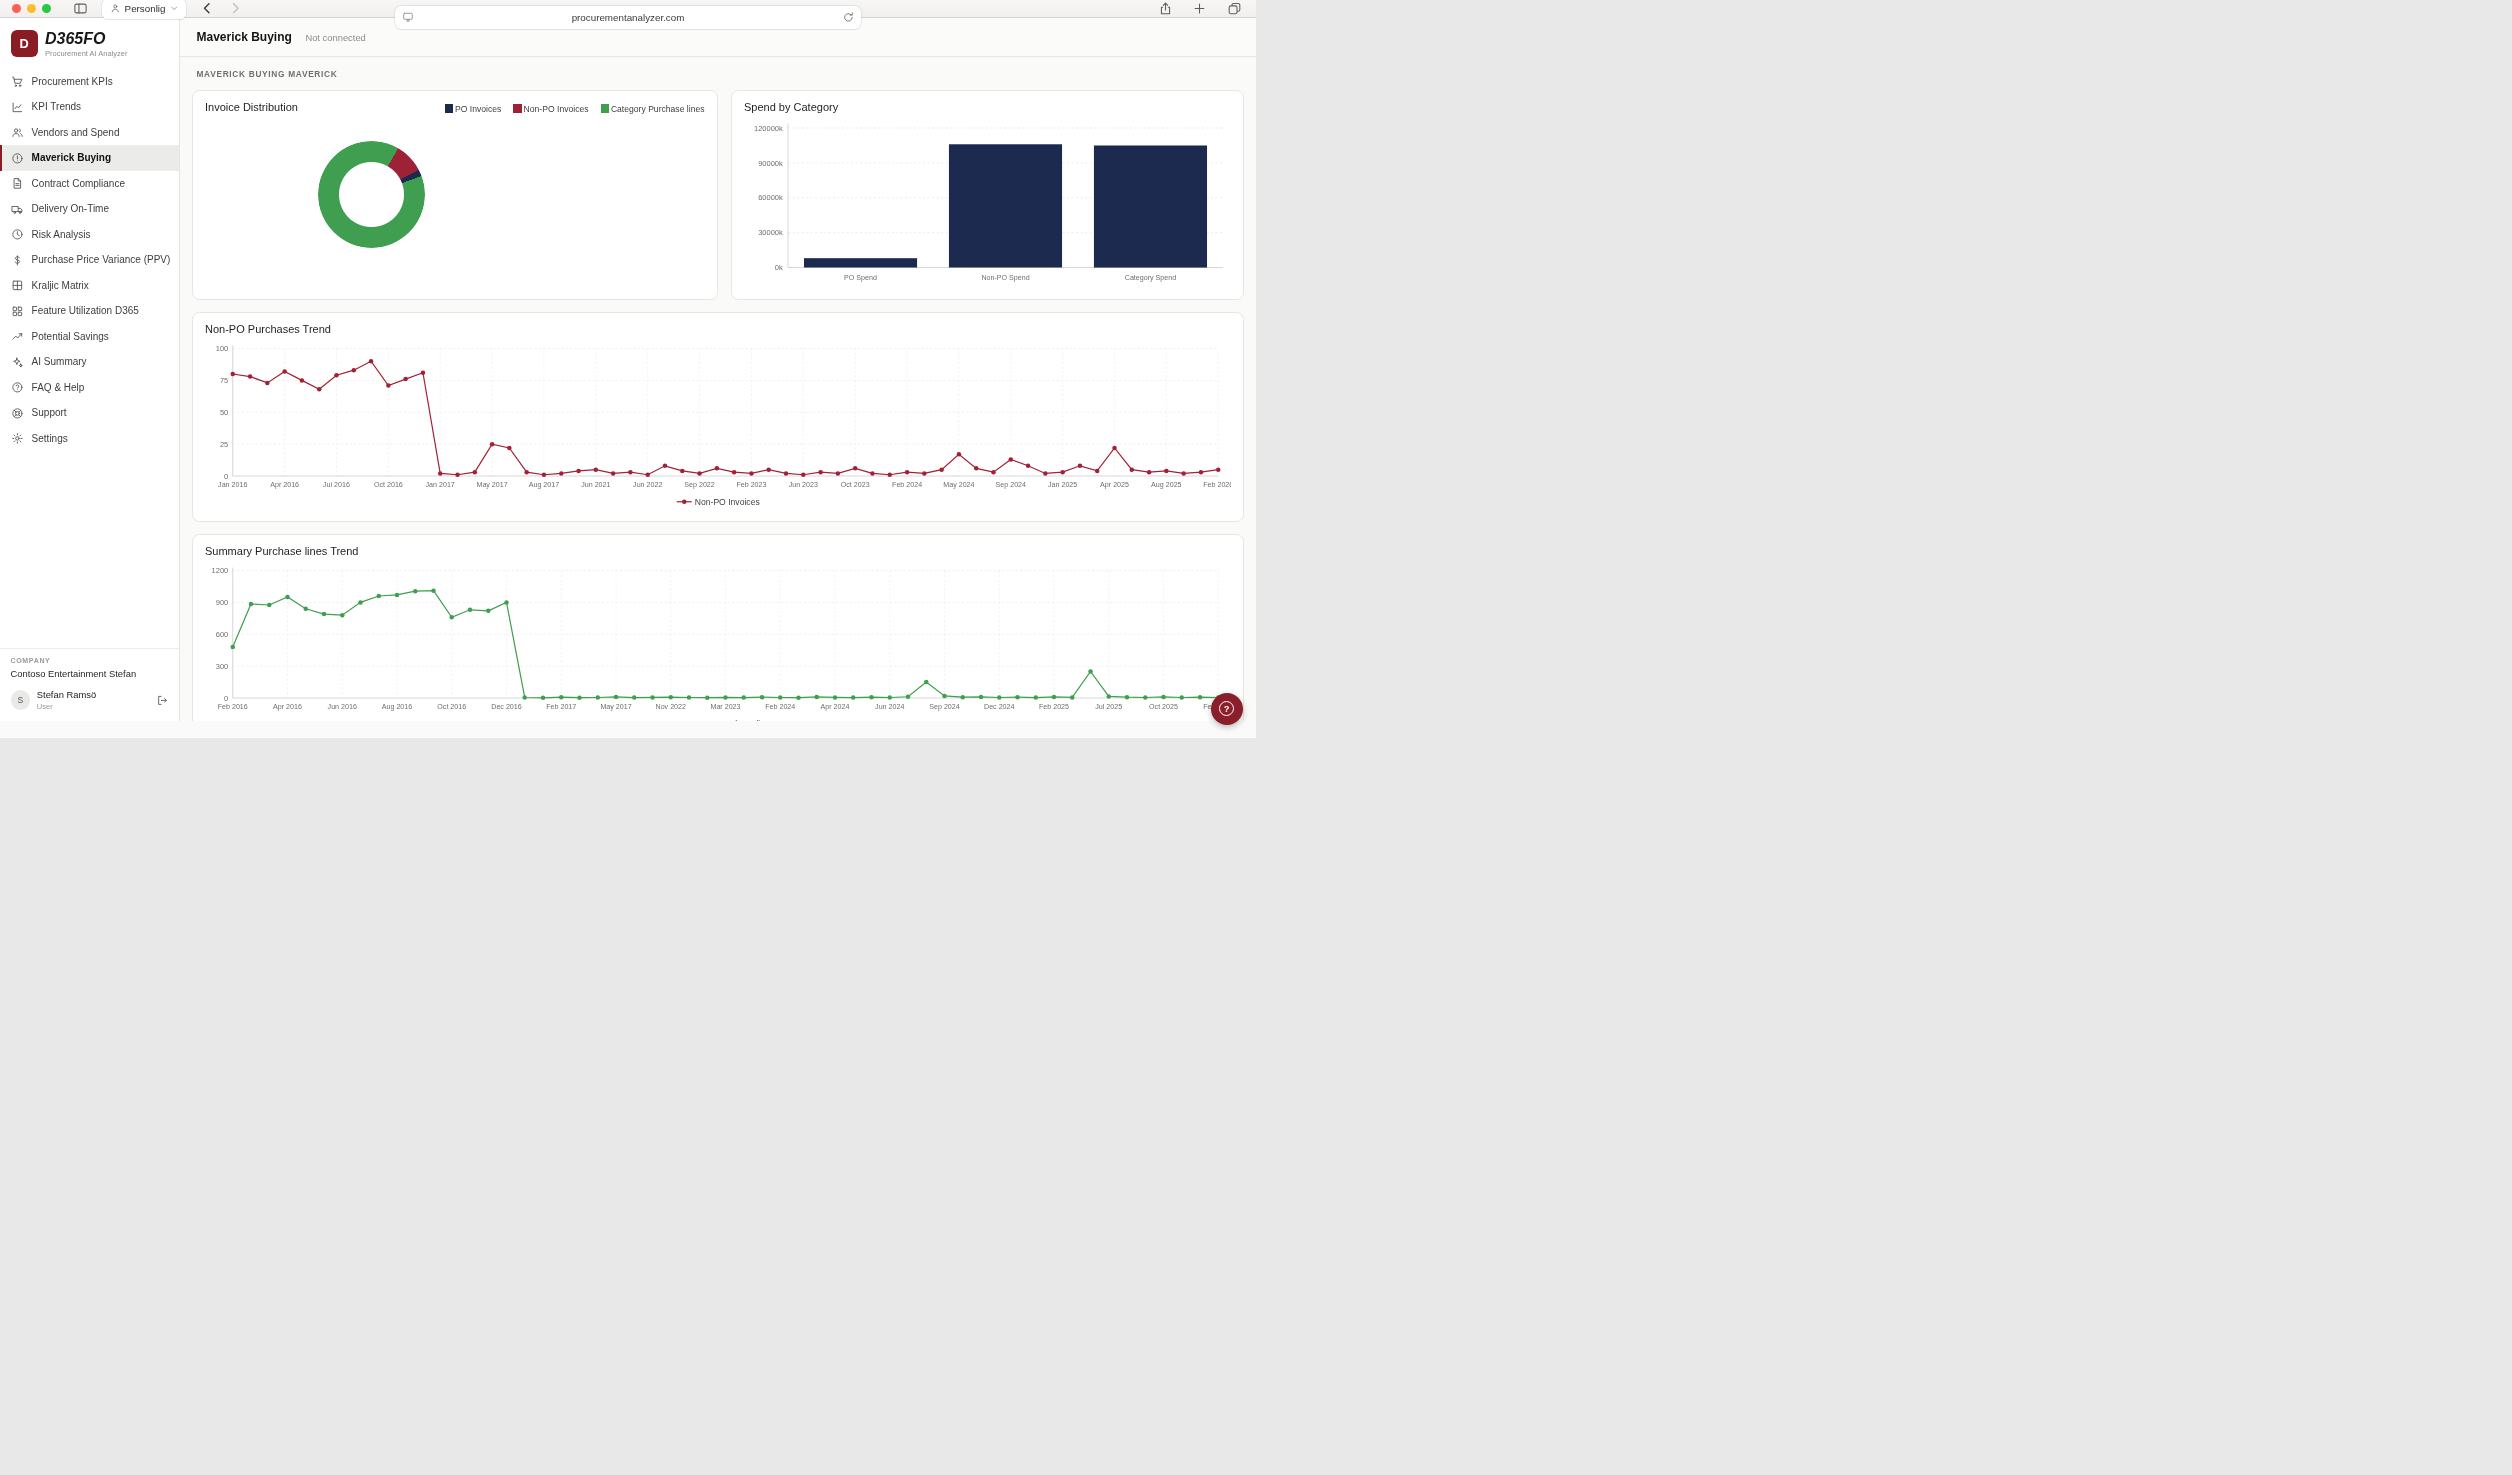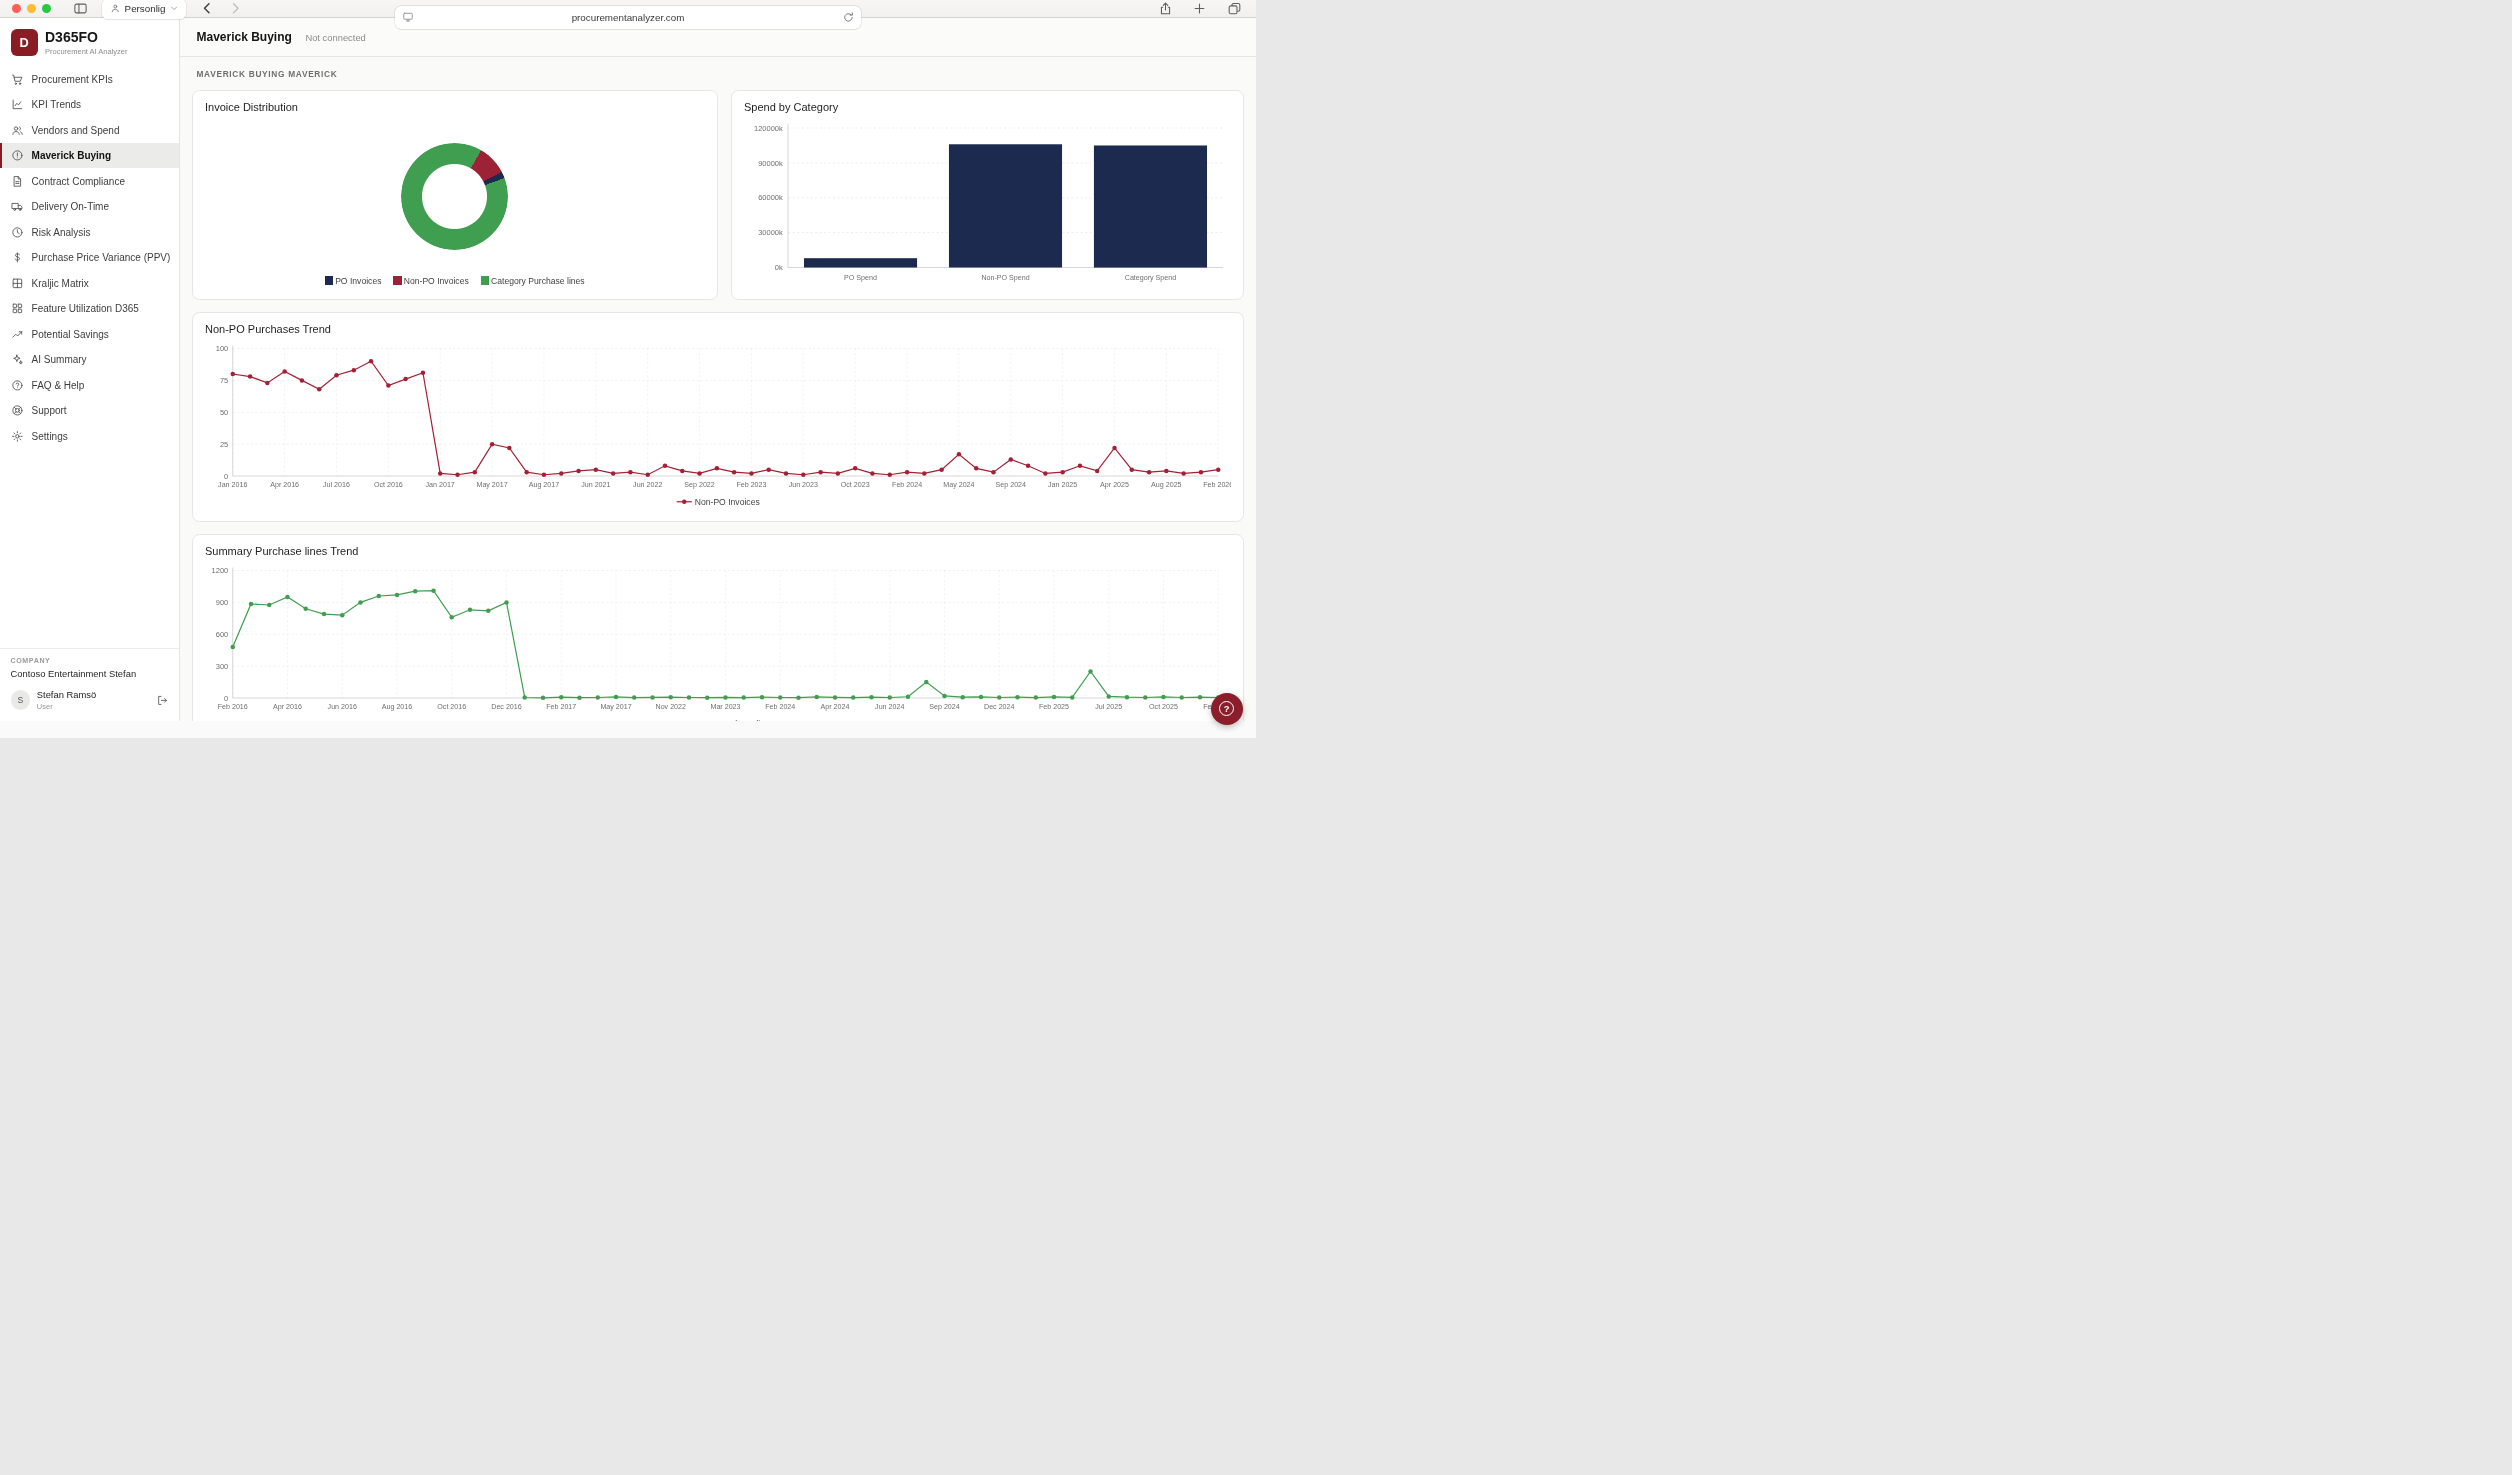--- a/index.html
+++ b/index.html
@@ -53,21 +53,21 @@
   .app{display:flex;height:703px;}
   .sidebar{
     width:180px;background:#ffffff;border-right:0.8px solid #e7e5e2;
     display:flex;flex-direction:column;flex-shrink:0;
   }
   .logo-row{display:flex;align-items:center;gap:7.5px;padding:10.5px 10.5px 9px;}
   .logo-badge{
     width:27px;height:27px;border-radius:6px;background:#8a1c24;color:#fff;
     font-weight:bold;font-size:12.8px;display:flex;align-items:center;justify-content:center;flex-shrink:0;
   }
-  .logo-title{font-size:14px;font-weight:bold;color:#171717;line-height:1.2;}
+  .logo-title{font-size:16px;font-weight:bold;color:#171717;line-height:1.2;font-style:italic;}
   .logo-sub{font-size:7.5px;color:#8d8d8d;margin-top:1.5px;}
   .menu{padding:1.5px 0;flex:1;}
   .menu-item{
     display:flex;align-items:center;gap:8.3px;height:25.5px;padding:0 10.5px;
     font-size:10px;color:#3d3d3d;cursor:pointer;position:relative;white-space:nowrap;
   }
   .menu-item.active{background:#ebebea;color:#111;font-weight:600;}
   .menu-item.active::before{
     content:'';position:absolute;left:0;top:0;bottom:0;width:2.3px;background:#8a1c24;
   }
@@ -95,21 +95,21 @@
   .page-title{font-size:12px;font-weight:bold;color:#141414;}
   .status-badge{font-size:9.4px;color:#8c8c8c;}
   .content{flex:1;padding:9px 12px;overflow:hidden;}
   .section-title{font-size:8.3px;font-weight:bold;letter-spacing:0.7px;color:#6f6f6f;margin:3px 0 10.5px 4.5px;}
   .cards-row{display:flex;gap:13.5px;margin-bottom:12px;}
   .card{
     background:#ffffff;border:0.8px solid #e8e6e3;border-radius:7.5px;
     padding:10.5px 12px;
   }
   .card-title{font-size:11px;font-weight:500;color:#1f1f1f;margin:0 0 6px;}
-  .card-donut{width:526px;height:210px;display:flex;flex-direction:column;justify-content:center;}
+  .card-donut{width:526px;height:210px;display:flex;flex-direction:row;justify-content:center;}
   .card-bar{flex:1;height:210px;display:flex;flex-direction:column;}
   .card-wide{width:100%;height:210px;display:flex;flex-direction:column;}
   .donut-wrap{flex:1;display:flex;align-items:center;justify-content:center;}
   .donut{
     width:107px;height:107px;border-radius:50%;
     -webkit-mask:radial-gradient(circle closest-side, transparent 0 32px, #000 33px);
     mask:radial-gradient(circle closest-side, transparent 0 32px, #000 33px);
   }
   .chart-box{width:100%;}
   #bar-chart{height:168px;}

